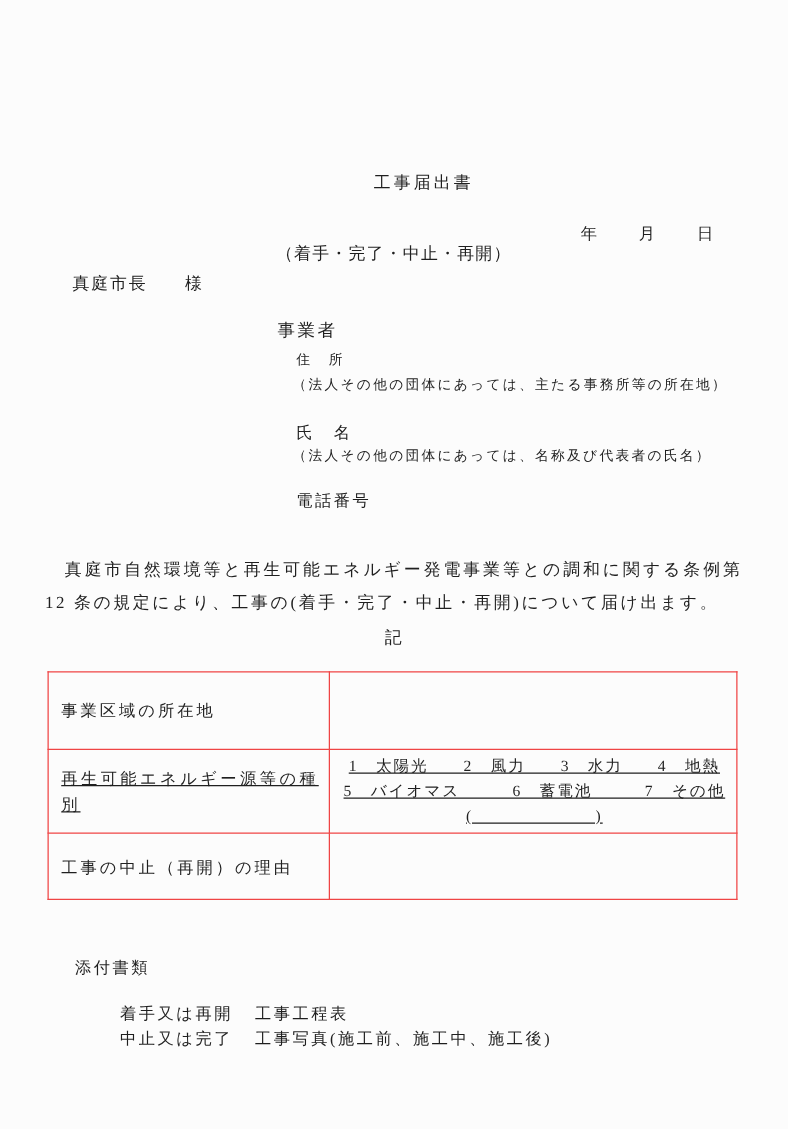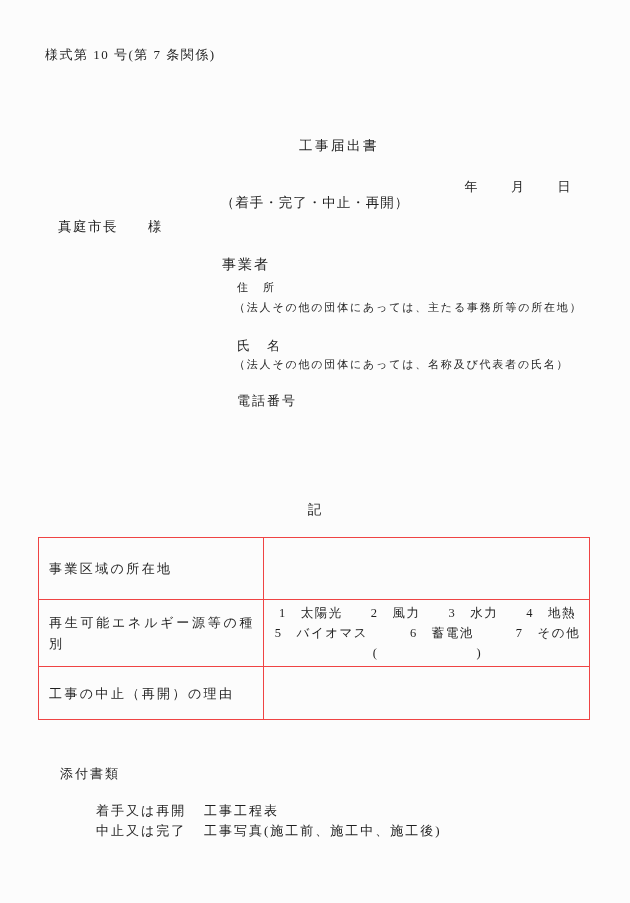--- a/index.html
+++ b/index.html
@@ -60,53 +60,53 @@
     letter-spacing:2.4px;
     line-height:21px;
     text-align:justify;
   }
   td.value-cell {
     padding:3px 6px 3px 8px;
     letter-spacing:1.5px;
     text-align:center;
   }
   .row-1 { height:62px; }
-  .row-2 { height:66px; }
+  .row-2 { height:66px;text-decoration:underline; }
   .row-3 { height:53px; }
   .value-line { font-size:12.5px; line-height:20px; white-space:pre; }
 
   .attachments-heading { left:60px; top:765px; font-size:13px; letter-spacing:2px; }
   .attachment-item { left:75px; font-size:13px; letter-spacing:2px; }
   .attachment-item .cond { display:inline-block; width:108px; }
   .att-1 { top:786px; }
   .att-2 { top:806px; }
 </style>
 </head>
 <body>
 
 <div class="page">
 
-  <div class="abs form-number">様式第 10 号(第 7 条関係)</div>
 
   <div class="abs title-block">
     <div class="doc-title">工事届出書</div>
     <div class="doc-subtitle">（着手・完了・中止・再開）</div>
   </div>
 
   <div class="abs date-line">年　　月　　日</div>
 
   <div class="abs addressee">真庭市長　　様</div>
 
   <div class="abs applicant-heading">事業者</div>
   <div class="abs address-label">住　所</div>
   <div class="abs address-note">（法人その他の団体にあっては、主たる事務所等の所在地）</div>
   <div class="abs name-label">氏　名</div>
   <div class="abs name-note">（法人その他の団体にあっては、名称及び代表者の氏名）</div>
   <div class="abs phone-label">電話番号</div>
 
+  <div class="abs body-text">　真庭市自然環境等と再生可能エネルギー発電事業等との調和に関する条例第 12 条の規定により、工事の(着手・完了・中止・再開)について届け出ます。</div>
 
   <div class="abs section-marker">記</div>
 
   <table class="form-table">
     <tbody>
         <tr class="row-1">
       <td class="label-cell">事業区域の所在地</td>
       <td class="value-cell"></td>
     </tr>
     <tr class="row-2">

